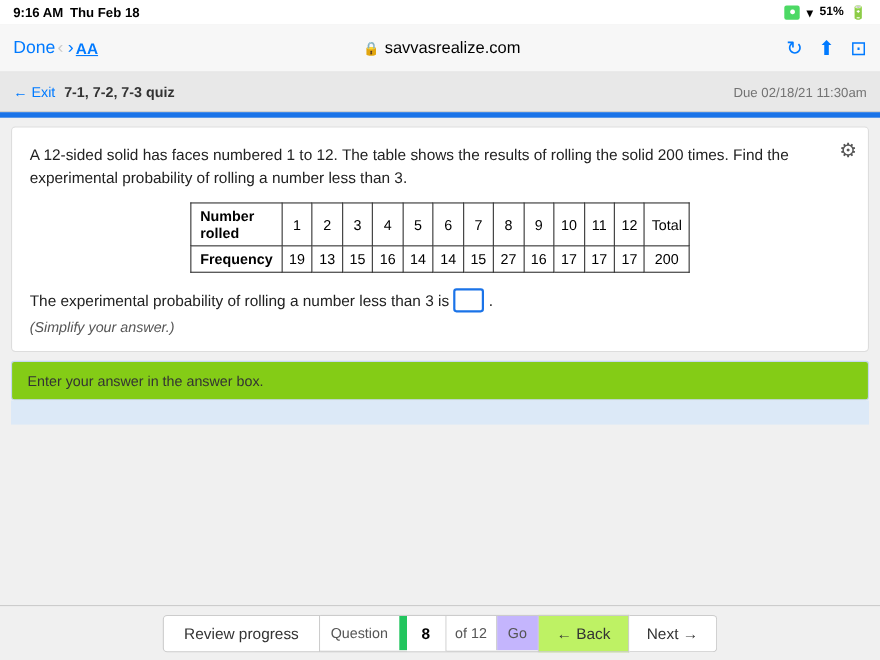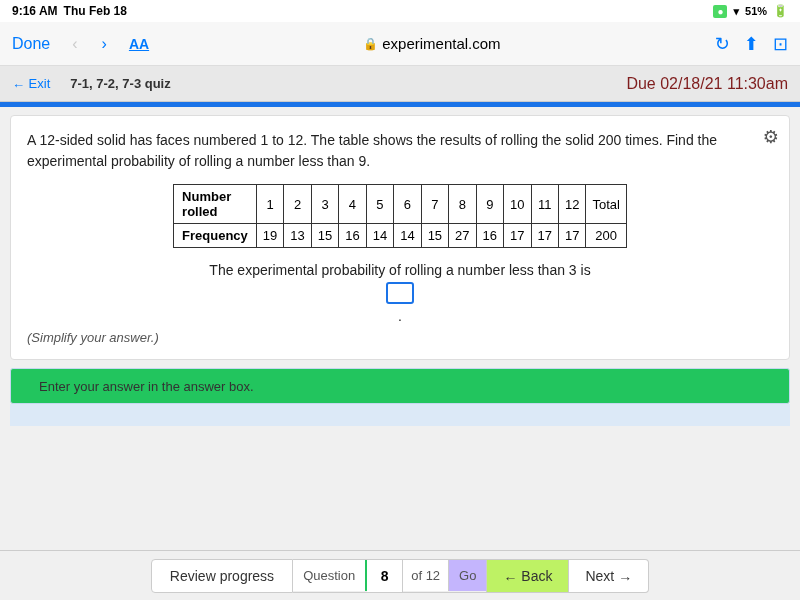--- a/index.html
+++ b/index.html
@@ -23,21 +23,21 @@
     .signal-green { background: #4cd964; border-radius: 2px; padding: 1px 4px; color: white; font-size: 10px; }
 
     
     .browser-bar {
       background: #f7f7f7;
       border-bottom: 1px solid #ddd;
       display: flex;
       align-items: center;
       padding: 6px 12px;
       height: 44px;
-      gap: 20px;
+      gap: 0;
     }
     .browser-done { color: #007aff; font-size: 16px; font-weight: 500; }
     .nav-arrow { color: #007aff; font-size: 16px; cursor: pointer; padding: 0 2px; }
     .nav-arrow.disabled { color: #ccc; }
     .aa-btn { color: #007aff; font-size: 14px; font-weight: 600; text-decoration: underline; }
     .url-bar {
       flex: 1;
       text-align: center;
       font-size: 15px;
       color: #000;
@@ -53,24 +53,24 @@
     
     .sub-nav {
       background: #e8e8e8;
       border-bottom: 1px solid #ccc;
       display: flex;
       justify-content: space-between;
       align-items: center;
       padding: 6px 12px;
       height: 36px;
     }
-    .sub-nav-left { display: flex; align-items: center; gap: 20px; font-size: 13px; color: #333; }
+    .sub-nav-left { display: flex; align-items: center; gap: 8px; font-size: 13px; color: #333; }
     .exit-btn { color: #007aff; font-size: 13px; }
     .quiz-title { font-size: 13px; color: #333; font-weight: bold; }
-    .sub-nav-right { font-size: 16px; color: #7f1d1d; }
+    .sub-nav-right { font-size: 12px; color: #737373; }
 
     
     .accent-bar {
       height: 5px;
       background: linear-gradient(to right, #1a73e8, #1a73e8);
     }
 
     
     .main-content {
       background: #fff;
@@ -117,43 +117,42 @@
       background: #fff;
     }
     .answer-line {
       font-size: 14px;
       color: #222;
       margin-bottom: 6px;
       display: flex;
       align-items: center;
       gap: 4px;
       flex-wrap: wrap;
-      flex-direction: column;
     }
     .answer-box {
       display: inline-block;
       width: 28px;
       height: 22px;
       border: 2px solid #1a73e8;
       border-radius: 3px;
       vertical-align: middle;
     }
     .simplify-note {
       font-size: 13px;
       color: #555;
       font-style: italic;
     }
 
     
     .hint-area {
-      background: #22c55e;
+      background: #84cc16;
       border: 1px solid #c5d8ef;
       border-radius: 3px;
       margin: 8px 10px 0 10px;
-      padding: 10px 28px;
+      padding: 10px 14px;
       font-size: 13px;
       color: #333;
       height: 36px;
       display: flex;
       align-items: center;
     }
     .hint-input-bar {
       background: #dce9f7;
       margin: 0 10px;
       height: 22px;
@@ -188,21 +187,21 @@
       align-items: center;
       gap: 0;
       border: 1px solid #ccc;
       border-left: none;
     }
     .question-label {
       padding: 8px 10px;
       font-size: 13px;
       color: #555;
       background: #fff;
-      border-right: 2px solid #22c55e;
+      border-right: 7px solid #22c55e;
     }
     .question-num-input {
       width: 36px;
       border: none;
       border-right: 1px solid #ccc;
       text-align: center;
       font-size: 14px;
       font-weight: 600;
       background: #fff;
       padding: 8px 4px;
@@ -265,42 +264,42 @@
   </div>
 </div>
 
 <div class="browser-bar">
   <span class="browser-done">Done</span>
   <span class="nav-arrow disabled">‹</span>
   <span class="nav-arrow">›</span>
   <span class="aa-btn">AA</span>
   <div class="url-bar">
     <span class="lock-icon">🔒</span>
-    <span>experimental.com</span>
+    <span>savvasrealize.com</span>
   </div>
   <div class="browser-actions">
     <span class="browser-action-btn">↻</span>
     <span class="browser-action-btn">⬆</span>
     <span class="browser-action-btn">⊡</span>
   </div>
 </div>
 
 <div class="sub-nav">
   <div class="sub-nav-left">
     <span class="exit-btn">← Exit</span>
     <span class="quiz-title">7-1, 7-2, 7-3 quiz</span>
   </div>
   <div class="sub-nav-right">Due 02/18/21 11:30am</div>
 </div>
 
 <div class="accent-bar"></div>
 
 <div class="main-content">
   <span class="settings-icon">⚙</span>
-  <p class="question-text">A 12-sided solid has faces numbered 1 to 12. The table shows the results of rolling the solid 200 times. Find the experimental probability of rolling a number less than 9.</p>
+  <p class="question-text">A 12-sided solid has faces numbered 1 to 12. The table shows the results of rolling the solid 200 times. Find the experimental probability of rolling a number less than 3.</p>
 
   <table class="results-table">
     <tbody>
         <tr>
       <td class="row-header">Number<br>rolled</td>
       <td>1</td>
       <td>2</td>
       <td>3</td>
       <td>4</td>
       <td>5</td>

